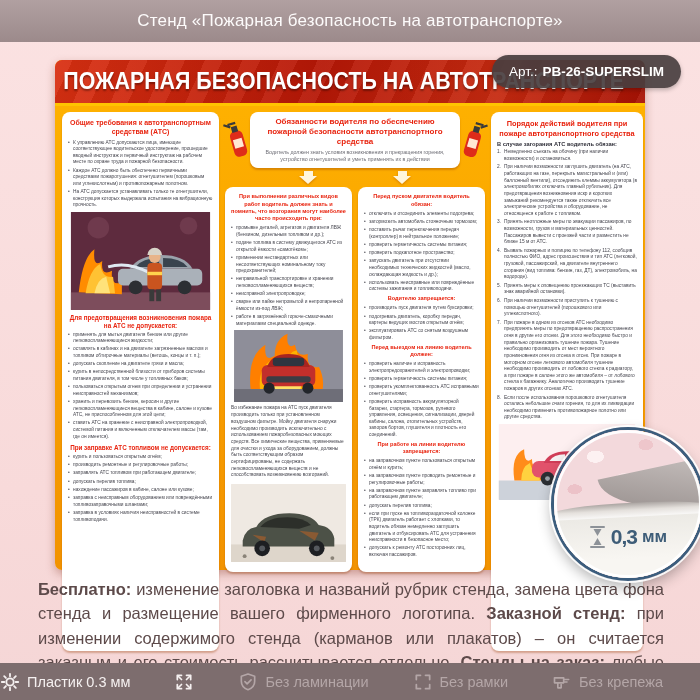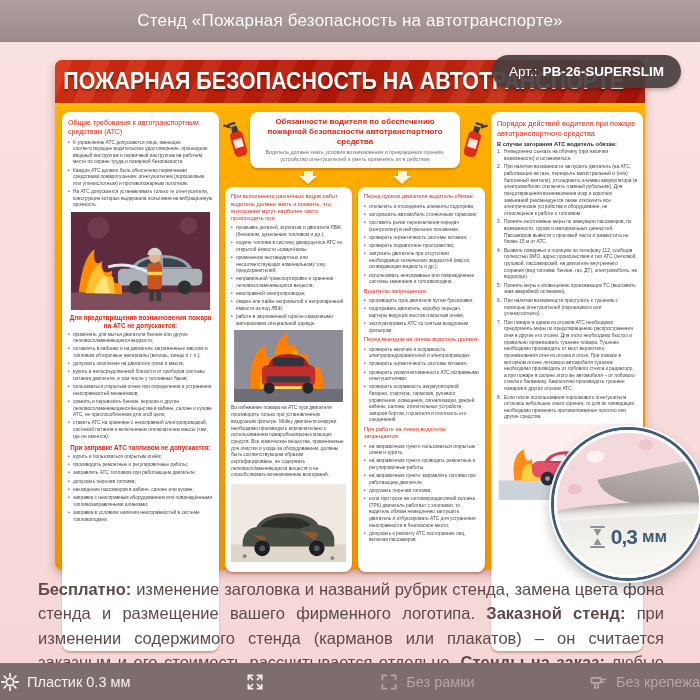--- a/index.html
+++ b/index.html
@@ -33,21 +33,21 @@
     text-shadow:0 2px 2px rgba(0,0,0,.35)}
   .pbody{display:flex;gap:6px;padding:6px 7px;height:551px;overflow:hidden}
 
   .card{background:#fff;border-radius:8px;padding:5px 6px;
     box-shadow:0 2px 2px rgba(150,60,0,.35)}
   .col1{flex:0 0 157px}
   .col2{flex:0 0 260px;position:relative}
   .col3{flex:0 0 152px}
   .col1 .card,.col3 .card{height:100%;overflow:hidden}
 
-  .h-red{color:#e8230e;font-weight:400;}
+  .h-red{color:#e8230e;font-weight:700;text-align:center}
   .c1h{font-size:7px;line-height:1.25;margin:2px 0 3px}
   .c1sub{font-size:6.3px;line-height:1.25;margin:4px 0 2px;color:#e8230e;font-weight:700;text-align:center}
   .tinylist{list-style:none;margin:0 0 2px 0}
   .tinylist li{font-size:4.8px;line-height:1.38;color:#45454e;position:relative;
     padding-left:5px;margin-bottom:1.6px}
   .tinylist li::before{content:"•";position:absolute;left:0;top:0;color:#45454e}
   .tinytext{font-size:4.8px;line-height:1.4;color:#45454e}
 
   .illus{display:block;width:100%;border-radius:3px;margin:3px 0}
 
@@ -100,21 +100,21 @@
   .mag-label .unit{color:#3e5d78;font-weight:700;font-size:17px;}
   .mag-ring{position:absolute;inset:0;border-radius:50%;border:3px solid rgba(255,255,255,.95);z-index:6}
 
   
   .descr{position:absolute;left:38px;right:36px;top:577px;color:#5d4a4a;font-size:16.5px;
     line-height:1.48;text-align:justify}
   .descr b{font-weight:700}
 
   
   .footer{position:absolute;left:0;right:0;bottom:0;height:37px;background:#7d6d6e;
-    display:flex;align-items:center;justify-content:space-between;gap:44px}
+    display:flex;align-items:center;justify-content:flex-start;gap:44px}
   .fitem{display:flex;align-items:center;gap:7px;font-size:14.5px}
   .fitem.bright{color:#f5f0f0}
   .fitem.dim{color:#b4a6a7}
   .fitem svg{display:block}
 </style>
 </head>
 <body>
 
 <div class="topbar">
   <span>Стенд «Пожарная безопасность на автотранспорте»</span>
@@ -365,20 +365,29 @@
   <div class="fitem bright">
     <svg width="20" height="20" viewBox="0 0 24 24">
       <g stroke="currentColor" stroke-width="2.1" fill="none" stroke-linecap="round" stroke-linejoin="round">
         <path d="M9 4H4v5M15 4h5v5M9 20H4v-5M15 20h5v-5"></path>
         <path d="M4.5 4.5l4.5 4.5M19.5 4.5 15 9M4.5 19.5 9 15M19.5 19.5 15 15"></path>
       </g>
     </svg>
   </div>
   <div class="fitem dim">
     <svg width="20" height="20" viewBox="0 0 24 24">
+      <g stroke="currentColor" stroke-width="2" fill="none" stroke-linecap="round" stroke-linejoin="round">
+        <path d="M12 2.5 20 5.2v5.8c0 5-3.6 8.6-8 10.2-4.4-1.6-8-5.2-8-10.2V5.2Z"></path>
+        <path d="M8.3 11.6l2.6 2.6 4.8-4.8"></path>
+      </g>
+    </svg>
+    <span>Без ламинации</span>
+  </div>
+  <div class="fitem dim">
+    <svg width="20" height="20" viewBox="0 0 24 24">
       <g stroke="currentColor" stroke-width="2.1" fill="none" stroke-linecap="round" stroke-linejoin="round">
         <path d="M9 4H4v5M15 4h5v5M9 20H4v-5M15 20h5v-5"></path>
       </g>
     </svg>
     <span>Без рамки</span>
   </div>
   <div class="fitem dim">
     <svg width="20" height="20" viewBox="0 0 24 24">
       <g stroke="currentColor" stroke-width="2" fill="none" stroke-linecap="round" stroke-linejoin="round">
         <path d="M3 7h11v6H3zM14 9h6M14 12h4"></path>

